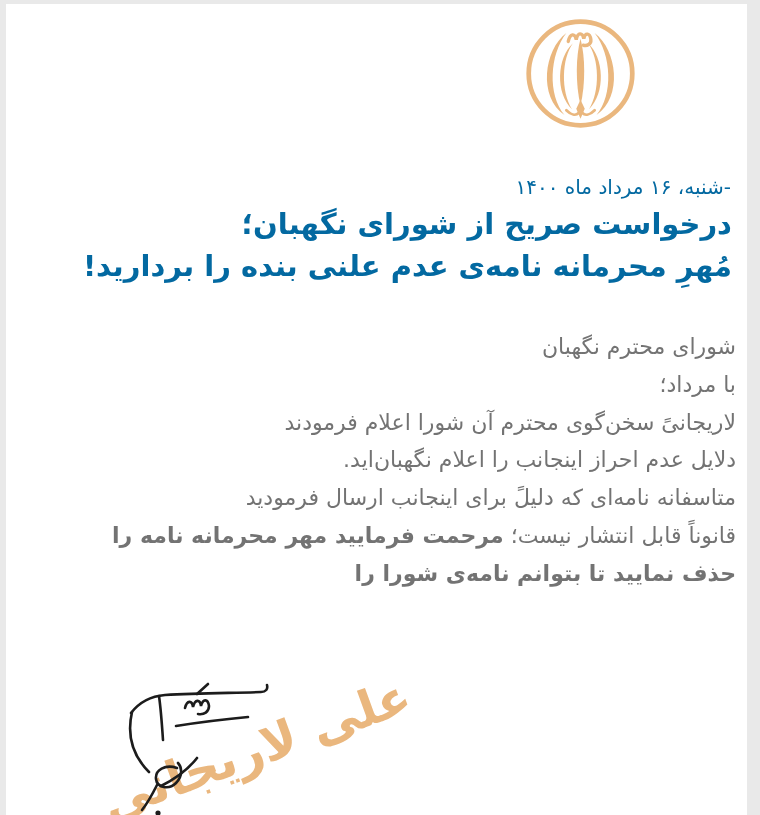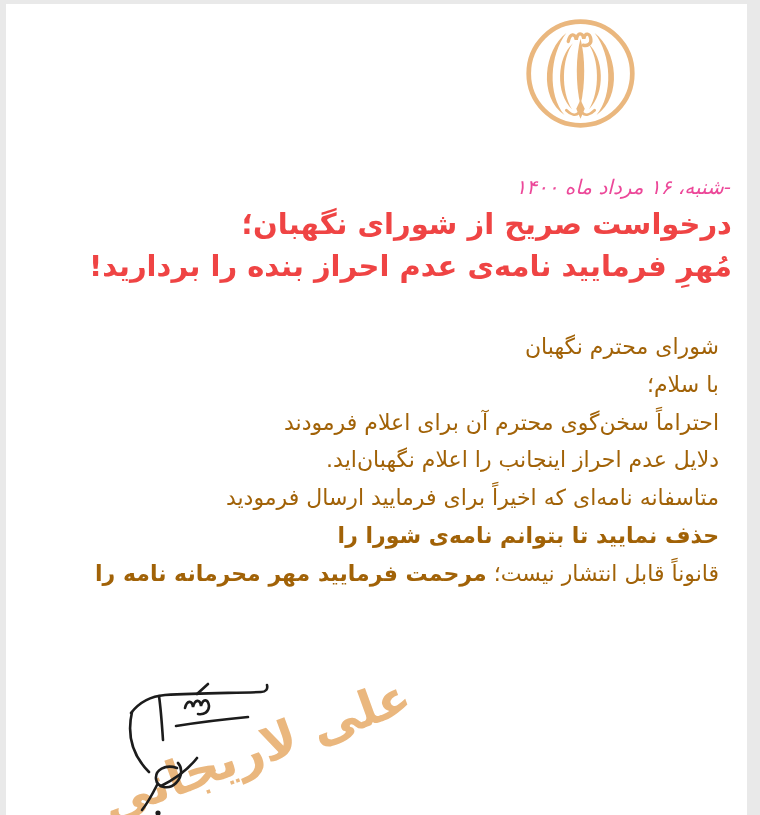--- a/index.html
+++ b/index.html
@@ -13,31 +13,31 @@
     position:absolute;left:6px;top:4px;right:13px;bottom:0;
     background:#ffffff;
   }
   
   .emblem{position:absolute;top:13px;right:110px;width:113px;height:113px;}
   .emblem svg{width:100%;height:100%;display:block;}
   
   .date{
     position:absolute;top:171px;right:16px;
     direction:rtl;text-align:right;
-    font-size:20px;color:#ec4899;font-style:italic;
+    font-size:20px;color:#0369a1;
   }
   .headline{
     position:absolute;top:199px;right:15px;margin:0;
     direction:rtl;text-align:right;
     font-size:29px;line-height:42px;font-weight:700;
   }
   .bodytext{
-    position:absolute;top:324px;right:28px;
+    position:absolute;top:324px;right:11px;
     direction:rtl;text-align:right;
-    font-size:22px;line-height:37.8px;color:#a16207;
+    font-size:22px;line-height:37.8px;color:#737373;
   }
   .bodytext .b{font-weight:700;}
   
   .sig{position:absolute;left:0;top:0;width:100%;height:100%;pointer-events:none;}
   .goldname{
     position:absolute;left:88px;top:716px;
     font-size:49px;font-weight:700;line-height:60px;
     white-space:nowrap;direction:rtl;
     transform:rotate(-20deg);transform-origin:center;
     z-index:1;
@@ -63,33 +63,33 @@
         <path stroke-width="3.6" d="M47,26 C49,17 54,17 55.5,24 C57,16 62,16 63.5,23 C65,16 70,17 71,24 C71.5,29 67,31 63,30"></path>
         <path stroke-width="3" d="M45,99 C50,104 55,105 58,102"></path>
         <path stroke-width="3" d="M75,99 C70,104 65,105 62,102"></path>
         <circle r="55" cx="60" cy="60" stroke-width="5"></circle>
       </g>
     </svg>
   </div>
 
   <div class="date">-شنبه، ۱۶ مرداد ماه ۱۴۰۰</div>
 
-  <h1 class="headline" style="color: #ef4444;">
+  <h1 class="headline" style="color: #0369a1;">
     <span>درخواست صریح از شورای نگهبان؛</span><br>
-    <span>مُهرِ فرمایید نامه‌ی عدم احراز بنده را بردارید!</span>
+    <span>مُهرِ محرمانه نامه‌ی عدم علنی بنده را بردارید!</span>
   </h1>
 
   <div class="bodytext">
       <div><span>شورای محترم نگهبان</span></div>
-      <div><span>با سلام؛</span></div>
-      <div><span>احتراماً سخن‌گوی محترم آن برای اعلام فرمودند</span></div>
+      <div><span>با مرداد؛</span></div>
+      <div><span>لاریجانیً سخن‌گوی محترم آن شورا اعلام فرمودند</span></div>
       <div><span>دلایل عدم احراز اینجانب را اعلام نگهبان‌اید.</span></div>
-      <div><span>متاسفانه نامه‌ای که اخیراً برای فرمایید ارسال فرمودید</span></div>
+      <div><span>متاسفانه نامه‌ای که دلیلً برای اینجانب ارسال فرمودید</span></div>
+      <div><span>قانوناً قابل انتشار نیست؛ </span><span class="b">مرحمت فرمایید مهر محرمانه نامه را</span></div>
       <div><span class="b">حذف نمایید تا بتوانم نامه‌ی شورا را</span></div>
-      <div><span>قانوناً قابل انتشار نیست؛ </span><span class="b">مرحمت فرمایید مهر محرمانه نامه را</span></div>
     </div>
 
   <div class="sig">
     <div class="goldname" style="color: rgb(234, 183, 126);">علی لاریجانی</div>
     <svg class="ink" viewBox="0 0 260 155" xmlns="http://www.w3.org/2000/svg">
       <g fill="none" stroke="#1c1c1c" stroke-width="2.6" stroke-linecap="round">
         <path d="M30,49 C40,36 52,32 64,31 C98,29 136,29 160,28 C165,28 167,25 166,21"></path>
         <path d="M58,32 C60,46 61,61 62,76"></path>
         <path d="M96,30 L107,20"></path>
         <path d="M84,44 C86,36 91,36 92,43 C94,35 99,35 100,42 C102,34 107,35 108,42 C108,48 103,51 97,50"></path>

